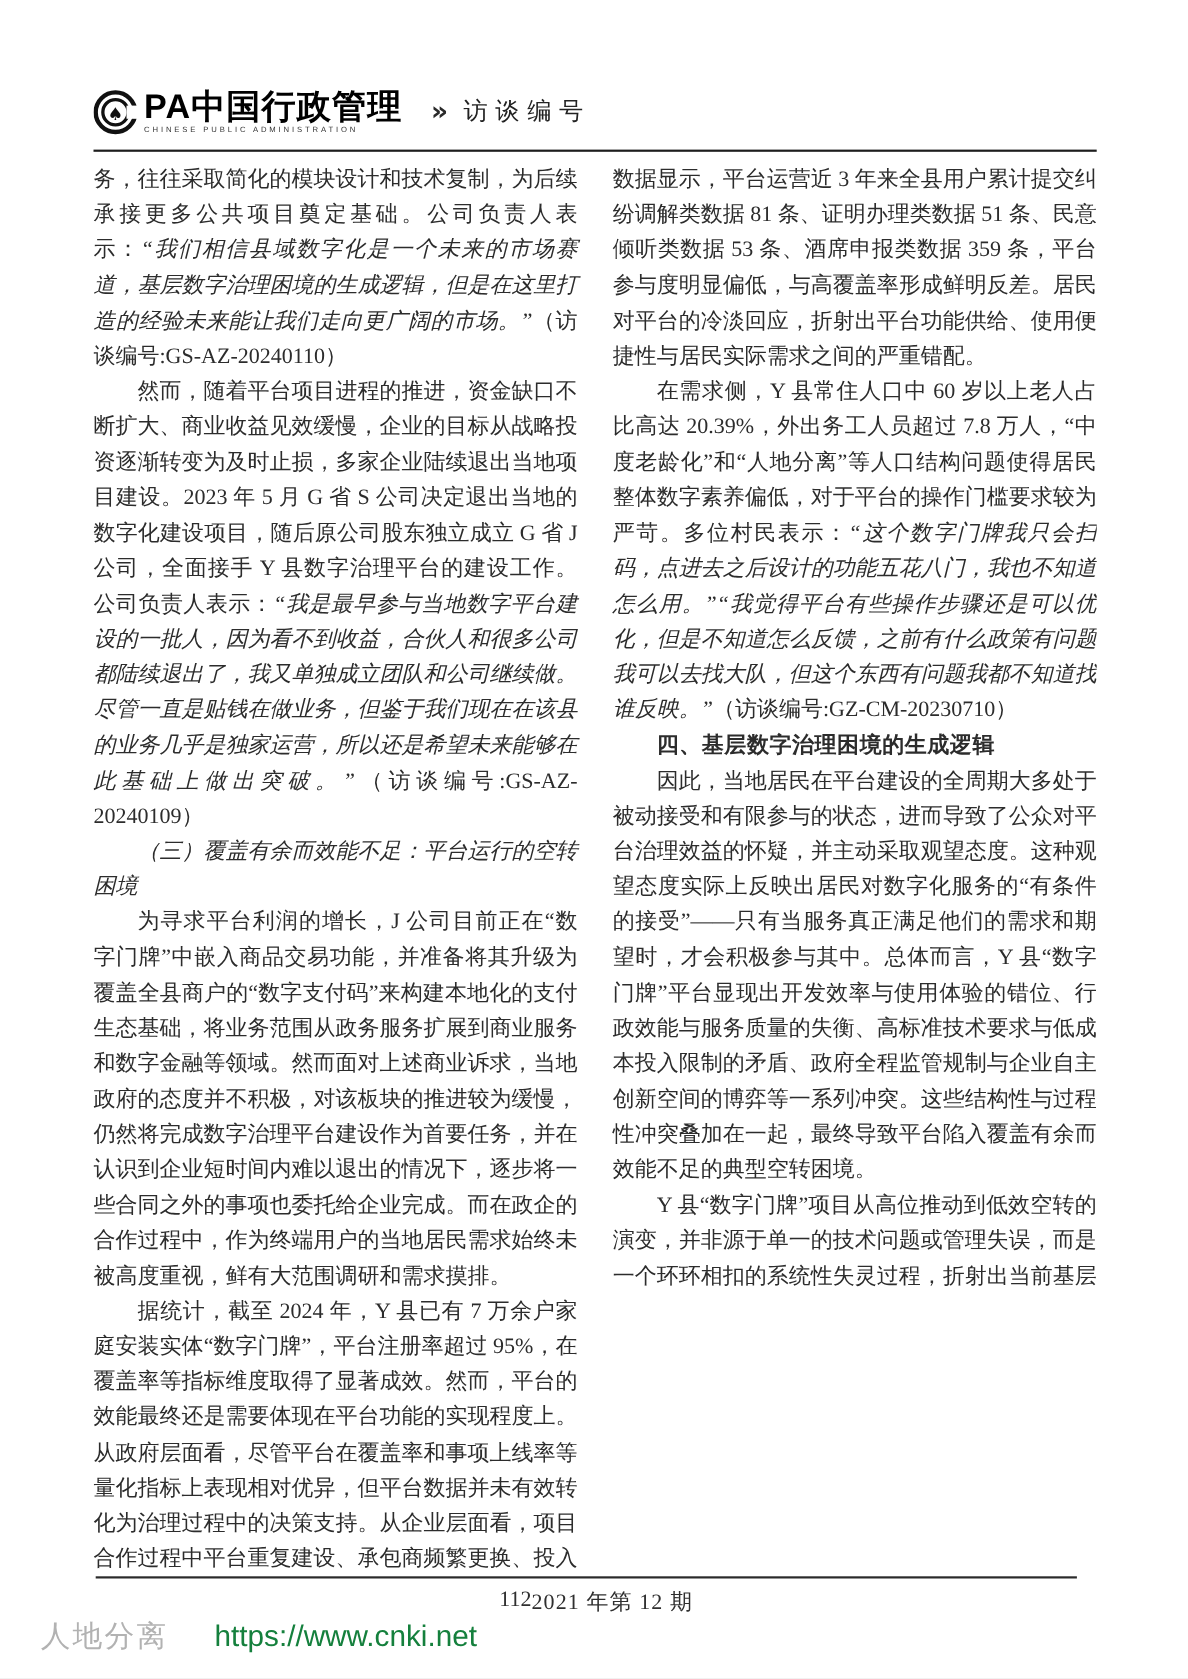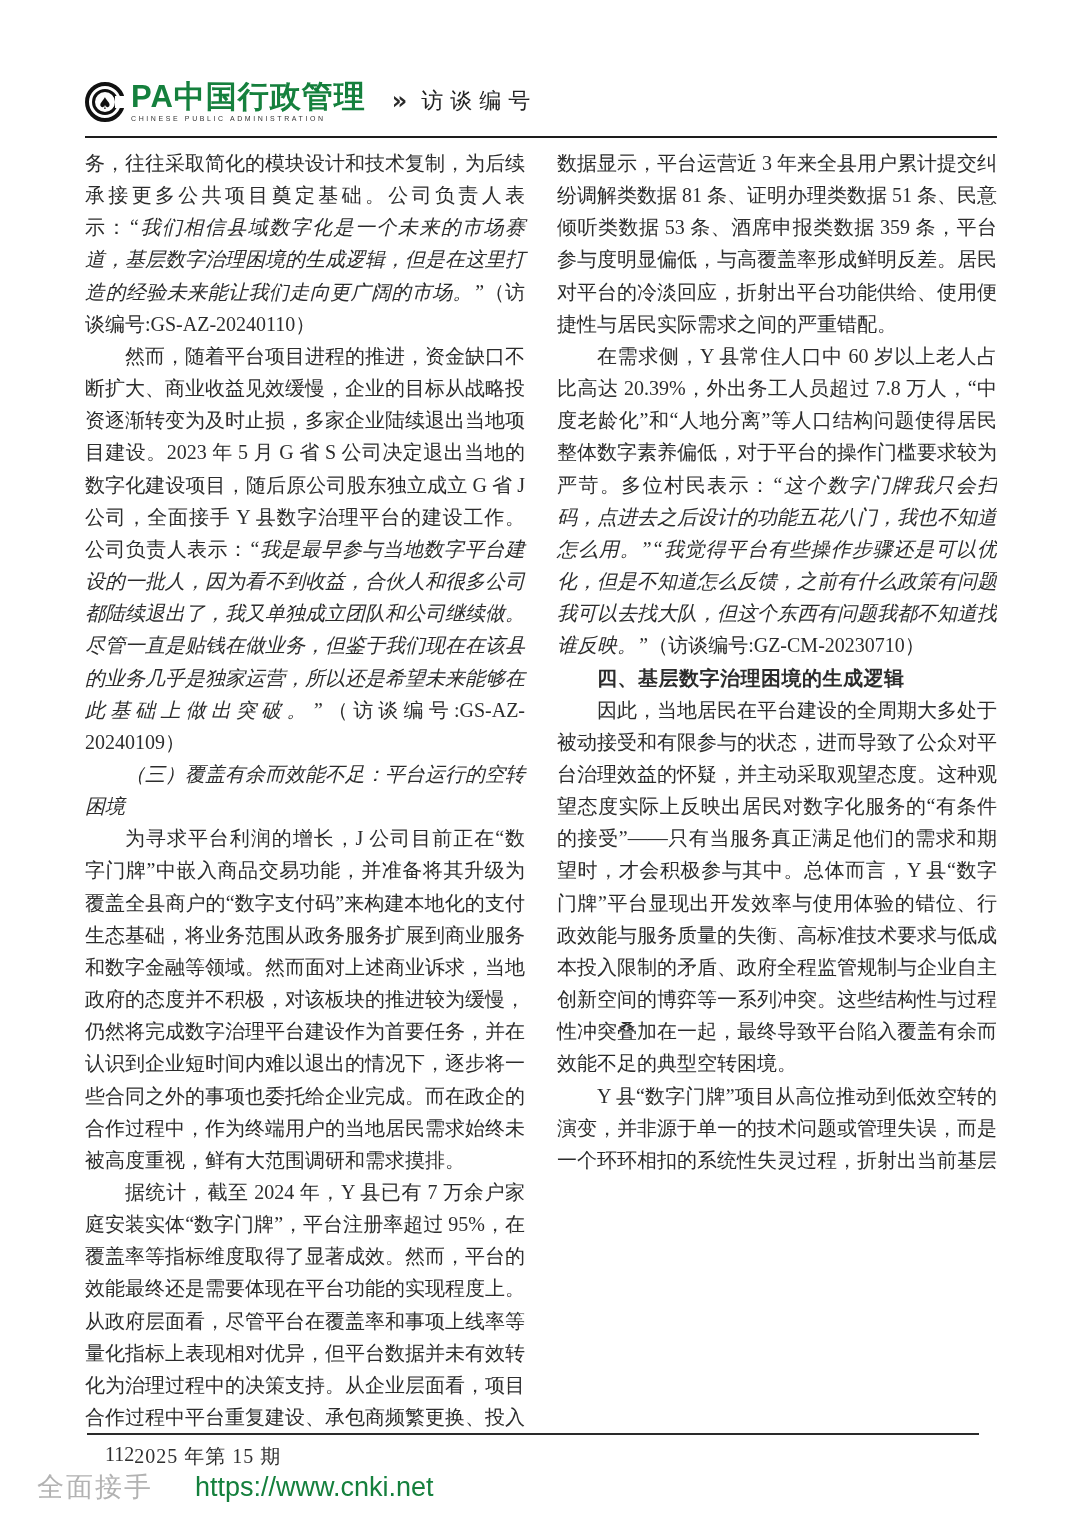--- a/index.html
+++ b/index.html
@@ -14,21 +14,21 @@
   
   .header{
     position:absolute;left:85px;top:80px;width:912px;
     display:flex;align-items:flex-start;
   }
   .logo{display:flex;align-items:flex-start;}
   .logo-mark{width:44px;height:44px;margin-right:2px;flex:none;}
   .logo-text-wrap{display:flex;flex-direction:column;}
   .logo-cn{
     font-family:"Liberation Sans","DejaVu Sans",sans-serif;
-    font-weight:bold;font-size:31px;line-height:34px;color:#15803d;
+    font-weight:bold;font-size:31px;line-height:34px;color:#000000;
     letter-spacing:1px;white-space:nowrap;
   }
   .logo-en{
     font-family:"Liberation Sans","DejaVu Sans",sans-serif;
     font-size:7px;letter-spacing:2.6px;color:#333;margin-top:1px;
     white-space:nowrap;
   }
   .section{display:flex;align-items:center;margin-left:26px;margin-top:6px;}
   .chevrons{
     font-family:"DejaVu Sans",sans-serif;
@@ -62,21 +62,21 @@
     font-family:"Liberation Sans","DejaVu Sans",sans-serif;
     font-size:20px;letter-spacing:0.5px;
   }
   
   .footer-rule{
     position:absolute;left:87px;top:1433px;width:892px;
     border-top:2px solid #2a2a2a;
   }
   .footer{
     position:absolute;left:87px;top:1443px;width:892px;
-    display:flex;justify-content:flex-start;align-items:flex-start;
+    display:flex;justify-content:center;align-items:flex-start;
     font-size:20px;color:#2f2f2f;
   }
   .page-number{padding-left:18px;}
   .issue{letter-spacing:1px;}
   .watermark{
     position:absolute;left:37px;top:1469px;
     display:flex;align-items:baseline;
     color:#b2b2b2;
   }
   .wm-site{font-size:27px;letter-spacing:2px;
@@ -124,21 +124,21 @@
         <div class="para section-heading"><span class="run run-bold">四、基层数字治理困境的生成逻辑</span></div>
         <div class="para"><span class="run run-normal">因此，当地居民在平台建设的全周期大多处于被动接受和有限参与的状态，进而导致了公众对平台治理效益的怀疑，并主动采取观望态度。这种观望态度实际上反映出居民对数字化服务的“有条件的接受”——只有当服务真正满足他们的需求和期望时，才会积极参与其中。总体而言，Y 县“数字门牌”平台显现出开发效率与使用体验的错位、行政效能与服务质量的失衡、高标准技术要求与低成本投入限制的矛盾、政府全程监管规制与企业自主创新空间的博弈等一系列冲突。这些结构性与过程性冲突叠加在一起，最终导致平台陷入覆盖有余而效能不足的典型空转困境。</span></div>
         <div class="para"><span class="run run-normal">Y 县“数字门牌”项目从高位推动到低效空转的演变，并非源于单一的技术问题或管理失误，而是一个环环相扣的系统性失灵过程，折射出当前基层</span></div>
       </div>
   </div>
 
   <div class="footer-rule"></div>
 
   <div class="footer">
     <span class="page-number">112</span>
-    <span class="issue">2025 年第 15 期</span>
+    <span class="issue">2021 年第 12 期</span>
   </div>
 
   <div class="watermark">
-    <span class="wm-site">全面接手</span>
+    <span class="wm-site">人地分离</span>
     <span class="wm-url">https://www.cnki.net</span>
   </div>
 
 </div>
 
 </body></html>

